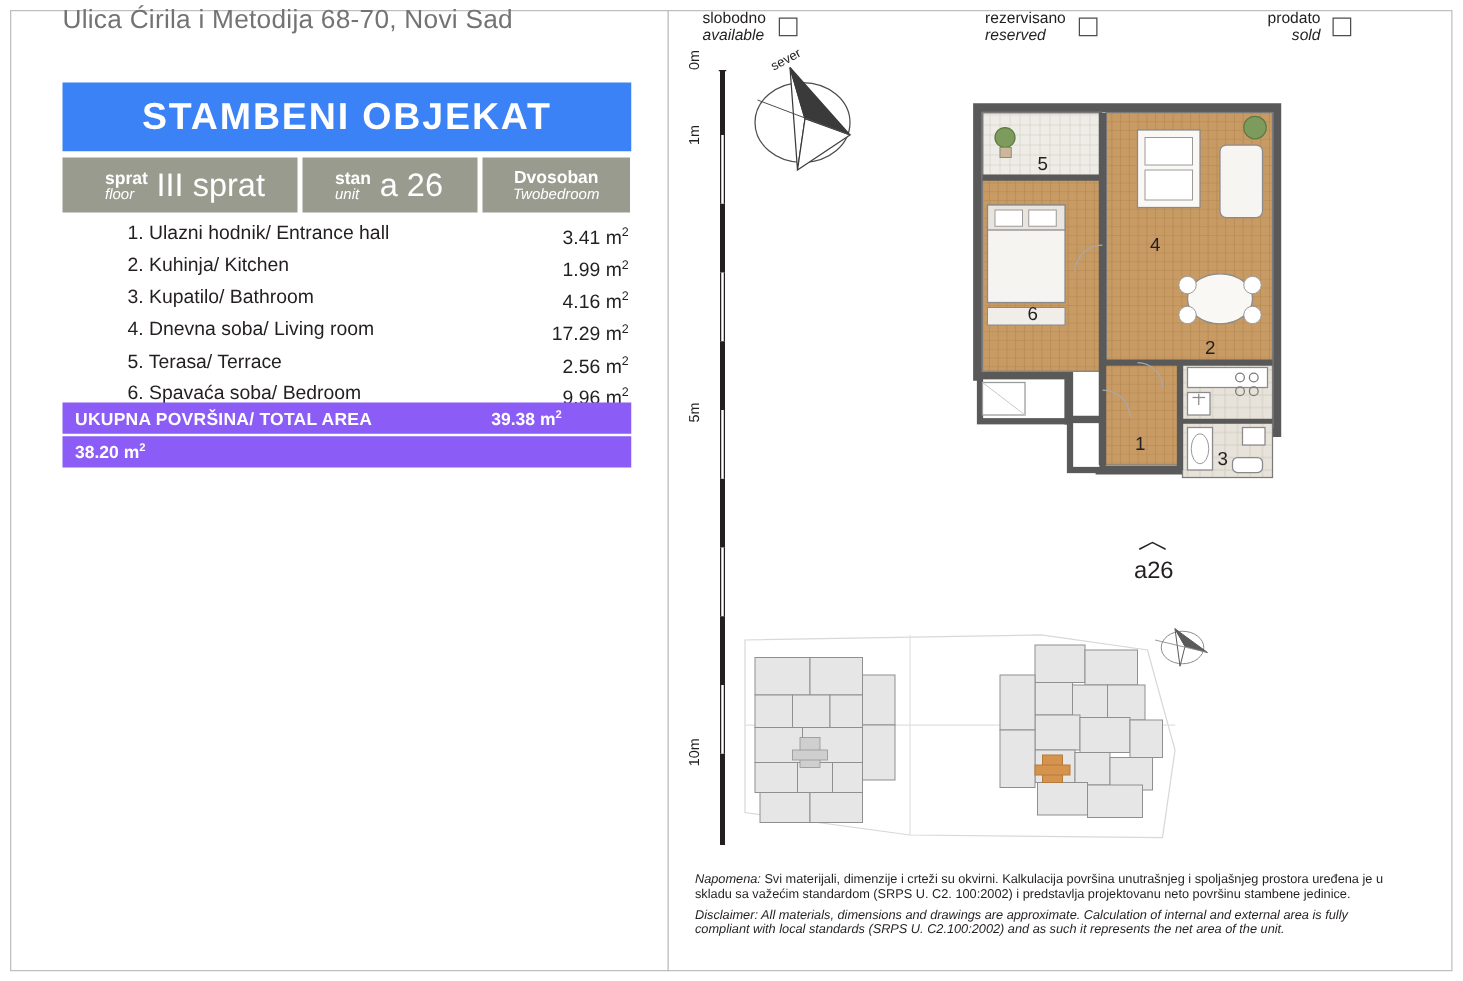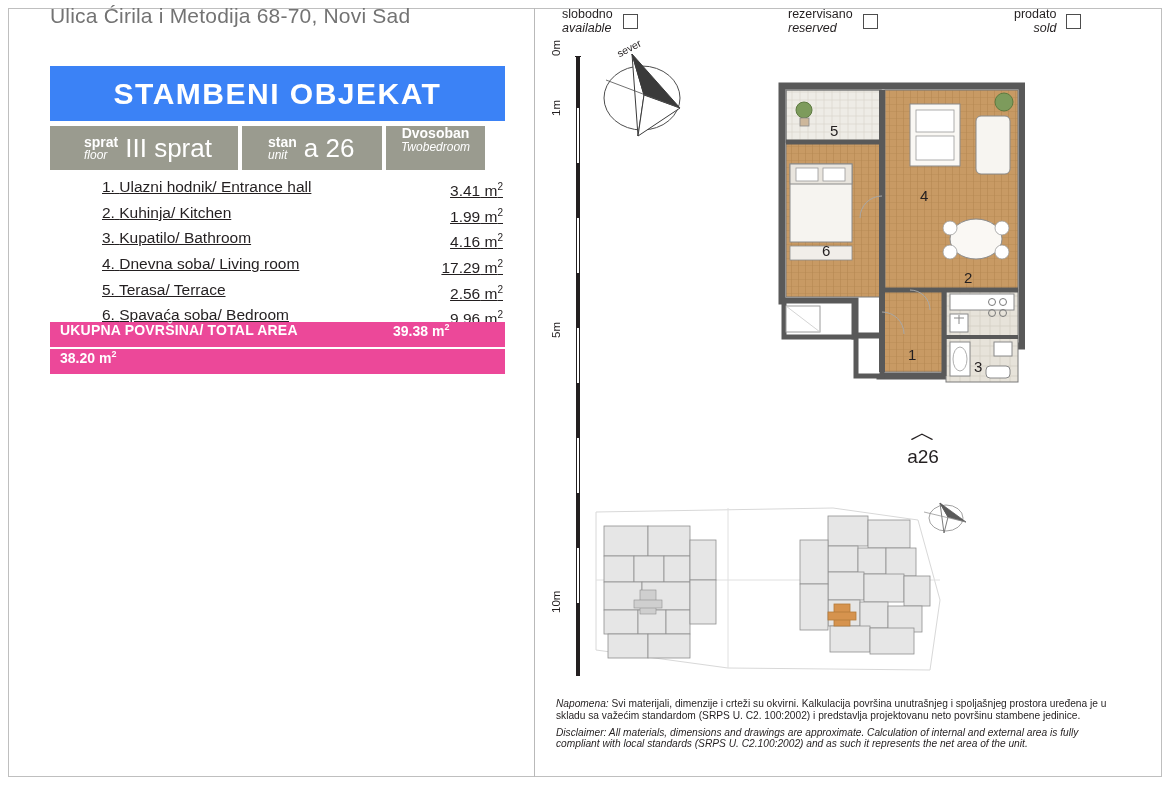--- a/index.html
+++ b/index.html
@@ -61,21 +61,21 @@
   }
   .info-cell {
     background: #9a9b8f;
     display: flex;
     align-items: center;
     color: #ffffff;
     padding: 0 8px;
   }
   .info-cell.floor { width: 188px; padding-left: 28px; }
   .info-cell.unit  { width: 140px; padding-left: 20px; }
-  .info-cell.type  { width: 99px; flex-direction: column; line-height: 1.05; }
+  .info-cell.type  { width: 118px; justify-content: center; flex-direction: column; line-height: 1.05; }
   .lbl-stack {
     display: flex; flex-direction: column;
     line-height: 1.0;
     margin-right: 7px;
     padding-left: 6px;
   }
   .lbl-stack .sr { font-size: 14px; font-weight: bold; }
   .lbl-stack .en { font-size: 12px; font-style: italic; font-weight: 400; }
   .big-val {
     font-size: 26px;
@@ -88,37 +88,36 @@
   .rooms {
     position: absolute;
     left: 2px; top: 176px;
     width: 455px;
   }
   .room-line {
     display: flex;
     font-size: 15.5px;
     line-height: 21.5px;
     padding-left: 52px;
-    text-decoration: underline;
   }
   .room-line .nm { flex: 1; white-space: nowrap; }
   .room-line .ar { width: 70px; text-align: right; padding-right: 2px; white-space: nowrap; }
   .room-line .ar sup { font-size: 10px; }
 
   .totals {
     position: absolute;
     left: 50px; top: 322px;
     width: 455px;
   }
   .total-bar {
     height: 25px;
-    background: #ec4899;
+    background: #8b5cf6;
     color: #ffffff;
     display: flex;
-    align-items: flex-start;
+    align-items: center;
     font-size: 14px;
     font-weight: bold;
     margin-bottom: 2px;
     padding-left: 10px;
   }
   .total-bar .lbl { flex: 1; white-space: nowrap; letter-spacing: 0.2px; }
   .total-bar .val { width: 112px; text-align: left; white-space: nowrap; }
   .total-bar .val sup { font-size: 9px; }
 
   

